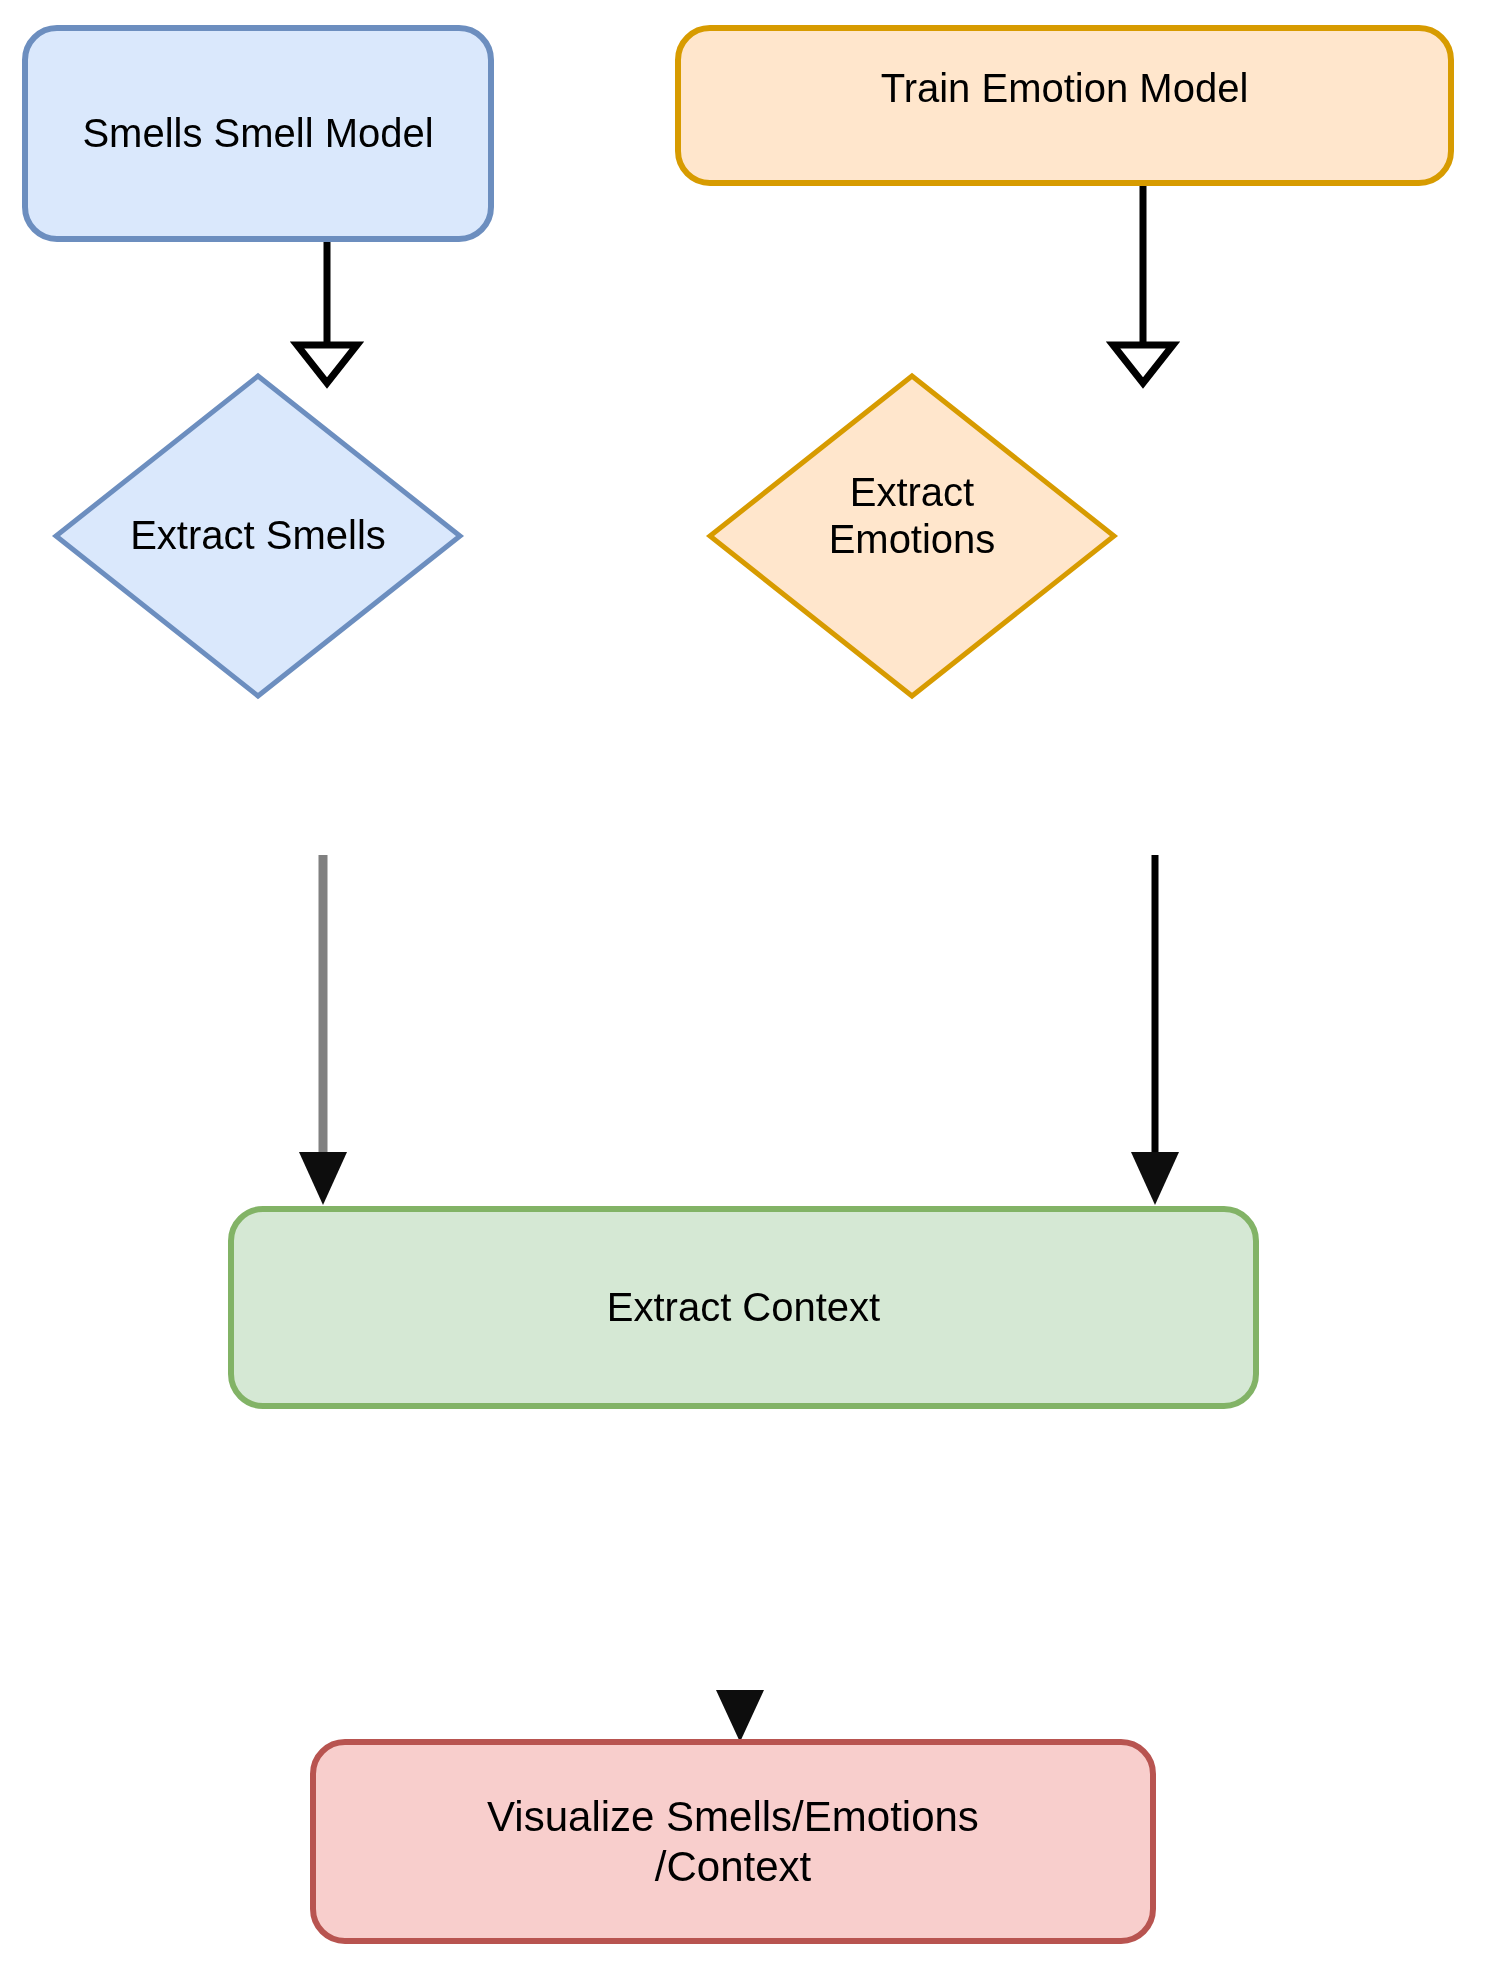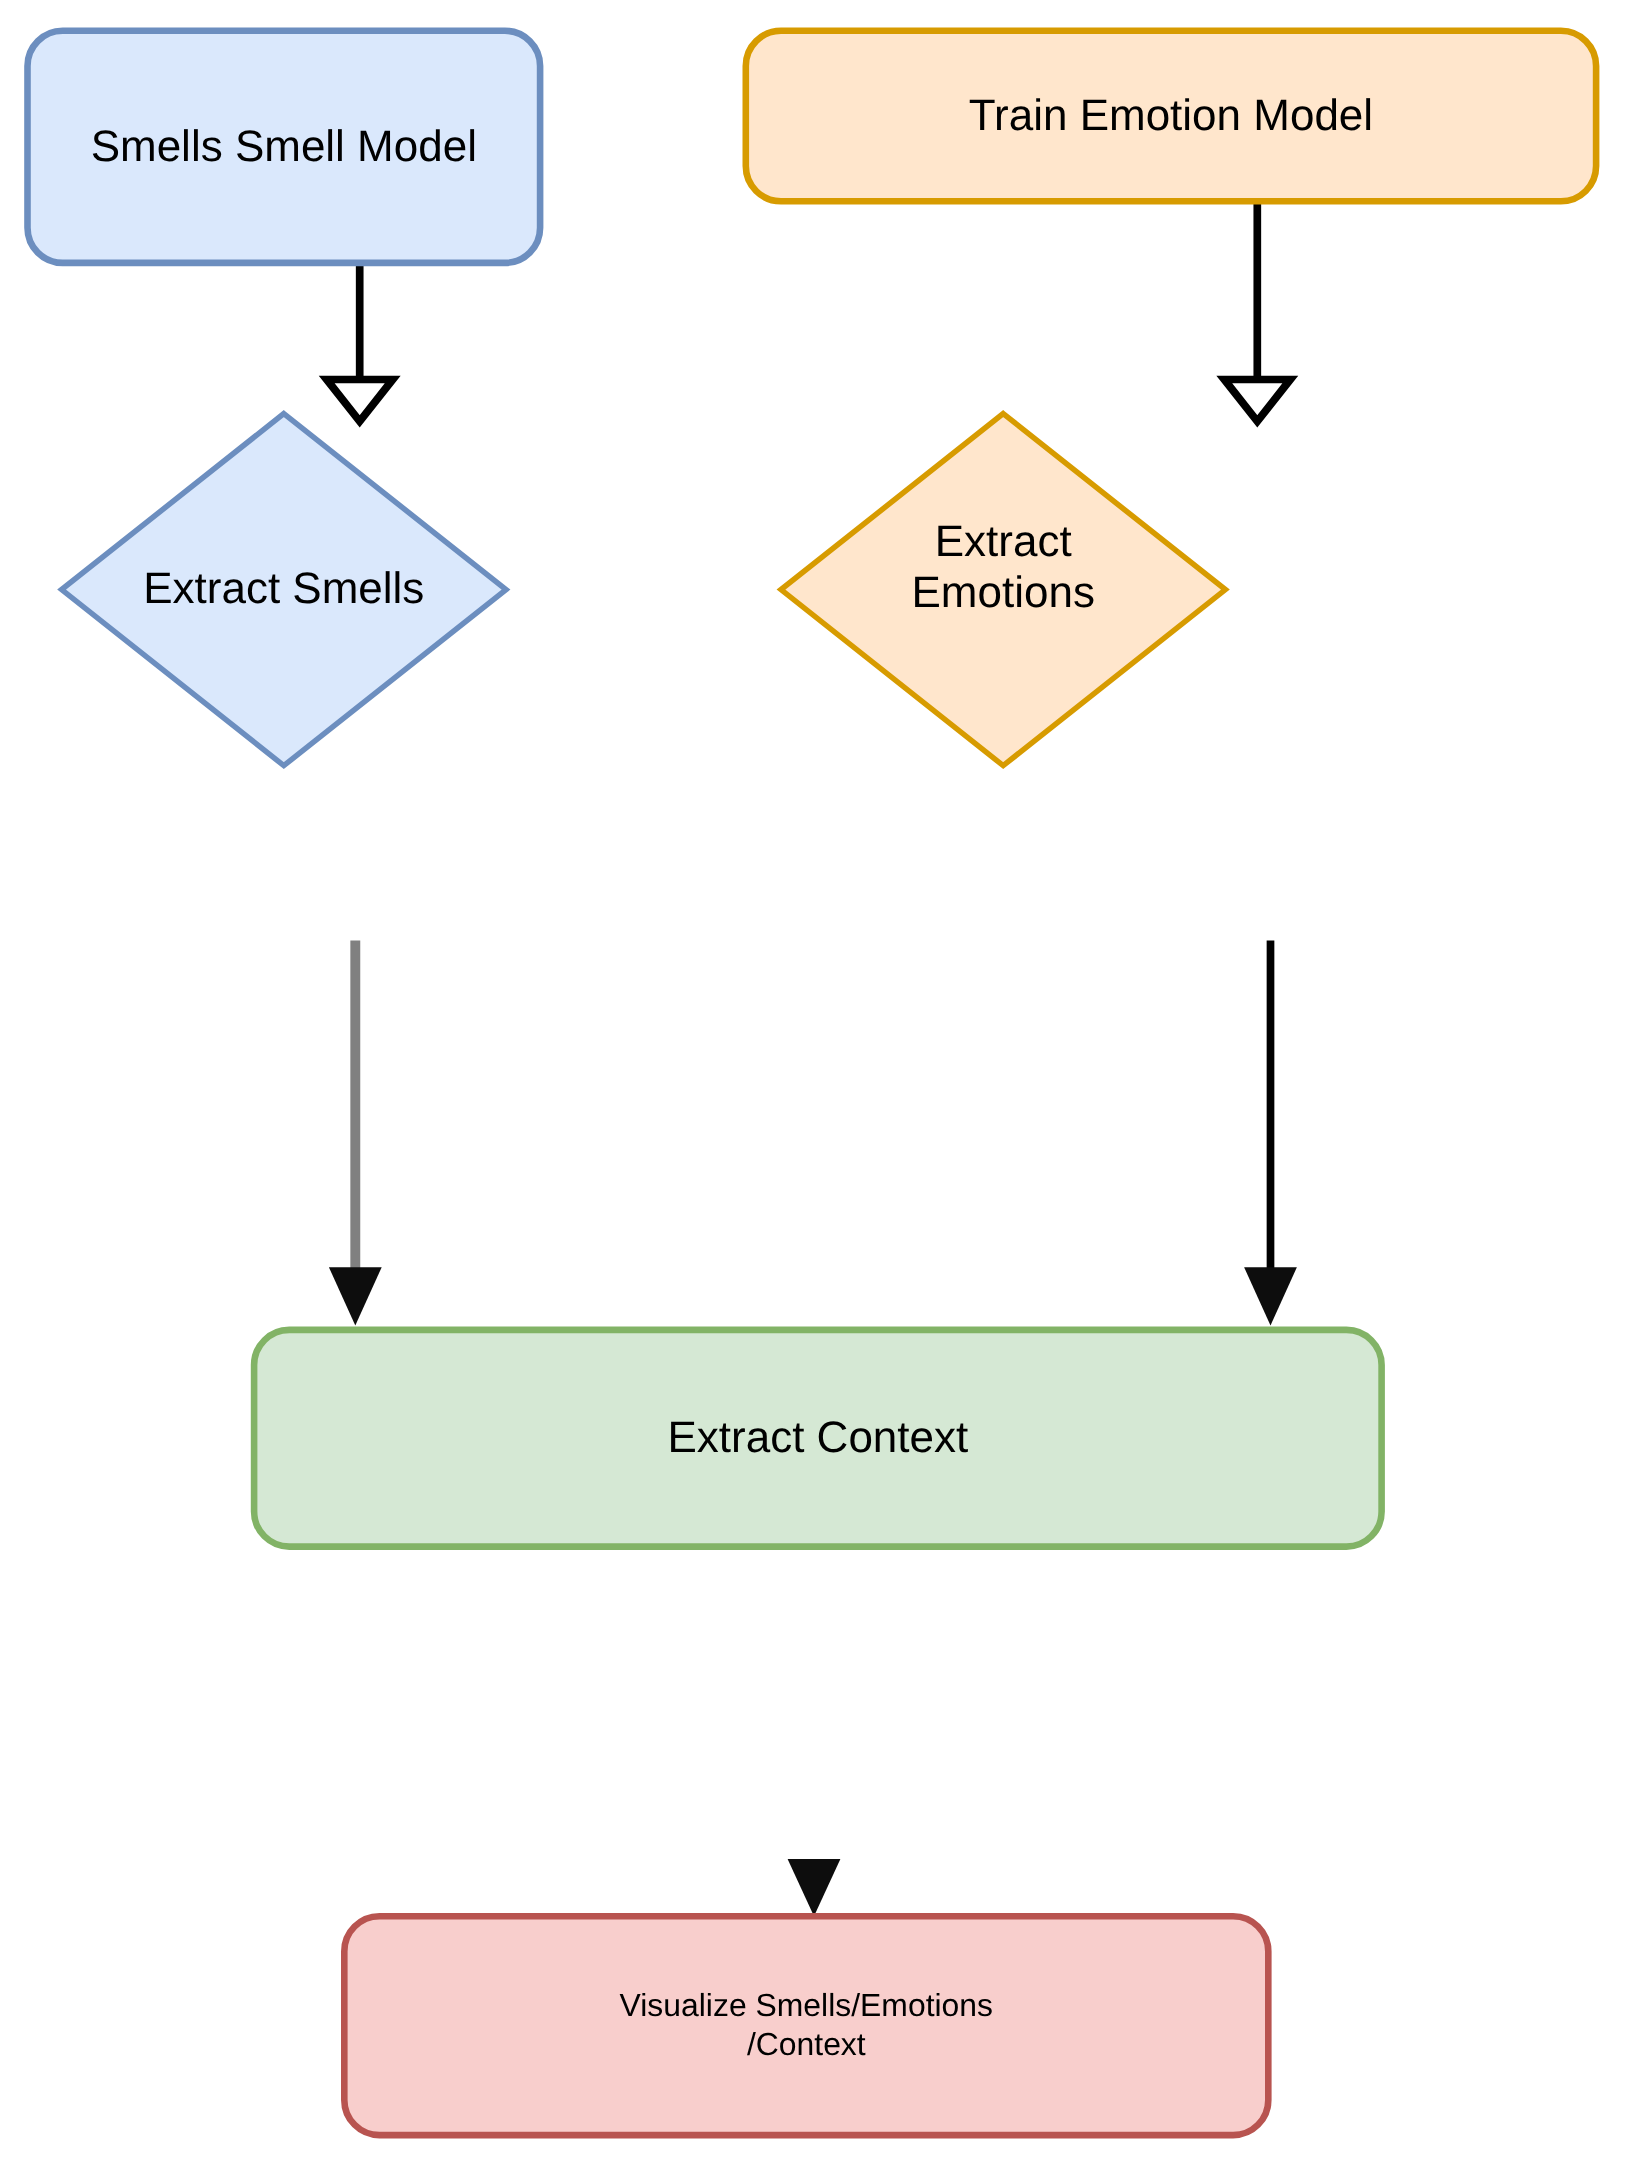--- a/index.html
+++ b/index.html
@@ -31,25 +31,25 @@
     justify-content: center;
     text-align: center;
     color: #000000;
     font-size: 40px;
     line-height: 1.18;
     font-family: "Liberation Sans", sans-serif;
     white-space: pre-line;
     pointer-events: none;
   }
   .lbl-train-smell  { left: 25px;  top: 28px;   width: 466px; height: 211px; }
-  .lbl-train-emotion{ left: 678px; top: 28px;   width: 773px; height: 155px; }
+  .lbl-train-emotion{ left: 678px; top: 11px;   width: 773px; height: 155px; }
   .lbl-extract-smells   { left: 78px;  top: 478px; width: 360px; height: 116px; }
   .lbl-extract-emotions { left: 762px; top: 428px; width: 300px; height: 176px; }
   .lbl-extract-context  { left: 231px; top: 1209px; width: 1025px; height: 197px; font-size: 40px; }
-  .lbl-visualize        { left: 313px; top: 1742px; width: 840px; height: 199px; font-size: 29px; }
+  .lbl-visualize        { left: 313px; top: 1742px; width: 840px; height: 199px; font-size: 42px; }
 </style>
 </head>
 <body>
 
 <div id="canvas">
 
   <svg class="flow" viewBox="0 0 1492 1984" xmlns="http://www.w3.org/2000/svg">
 
     <defs>
       <linearGradient id="gradCtx" x1="0" y1="0" x2="0" y2="1">

